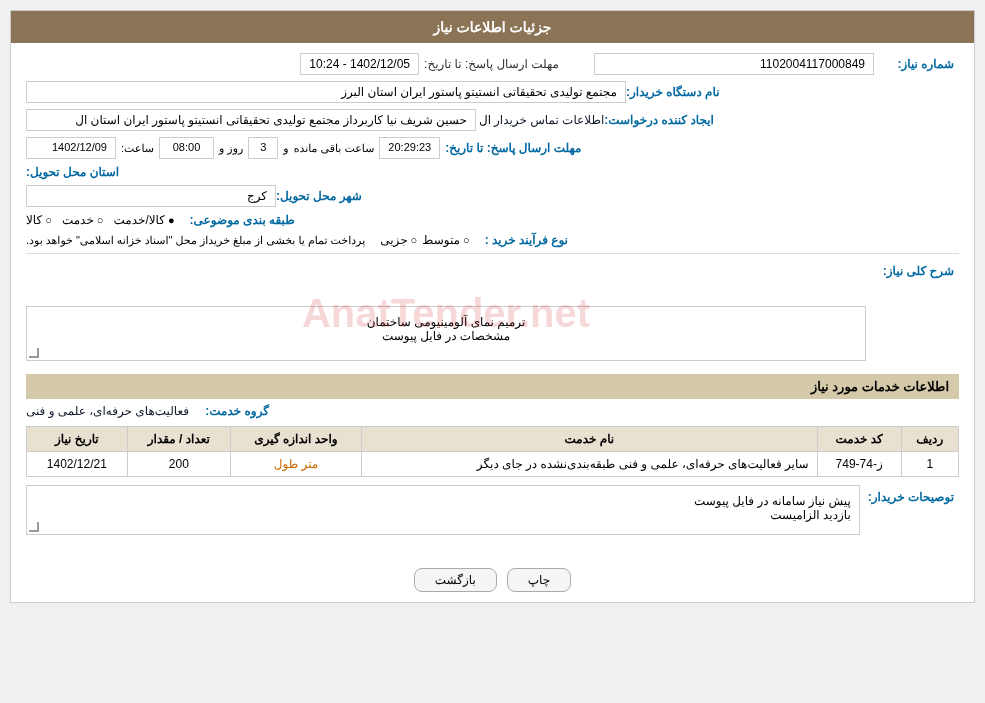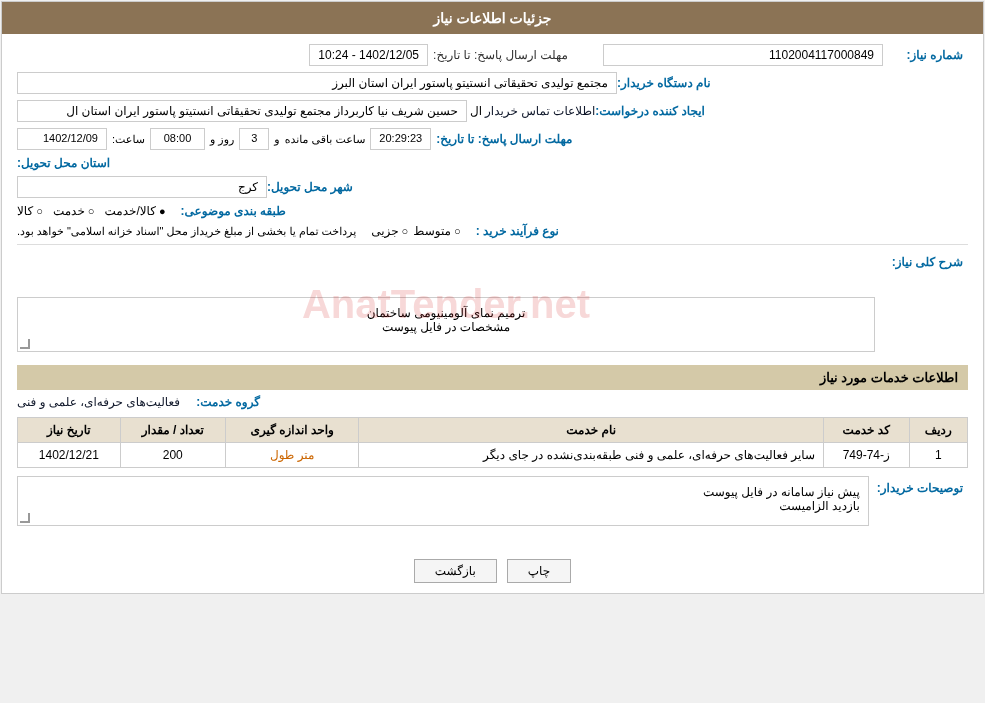--- a/index.html
+++ b/index.html
@@ -6,21 +6,21 @@
     body {
       font-family: Tahoma, Arial, sans-serif;
       font-size: 12px;
       background: #f0f0f0;
       direction: rtl;
     }
     .page-wrapper {
       width: 985px;
       min-height: 703px;
       background: #f0f0f0;
-      padding: 1px;
+      padding: 10px;
     }
     .main-container {
       background: #fff;
       border: 1px solid #ccc;
     }
     .header-bar {
       background: #8B7355;
       color: #fff;
       text-align: center;
       padding: 8px 10px;
@@ -129,21 +129,21 @@
       padding: 10px;
       margin-top: 5px;
     }
     .btn {
       padding: 4px 20px;
       border: 1px solid #aaa;
       background: #f5f5f5;
       cursor: pointer;
       font-family: Tahoma, Arial, sans-serif;
       font-size: 12px;
-      border-radius: 0;
+      border-radius: 8px;
     }
     .remaining-info {
       display: flex;
       align-items: center;
       gap: 5px;
       font-size: 11px;
     }
     .watermark-area {
       position: relative;
       text-align: center;

